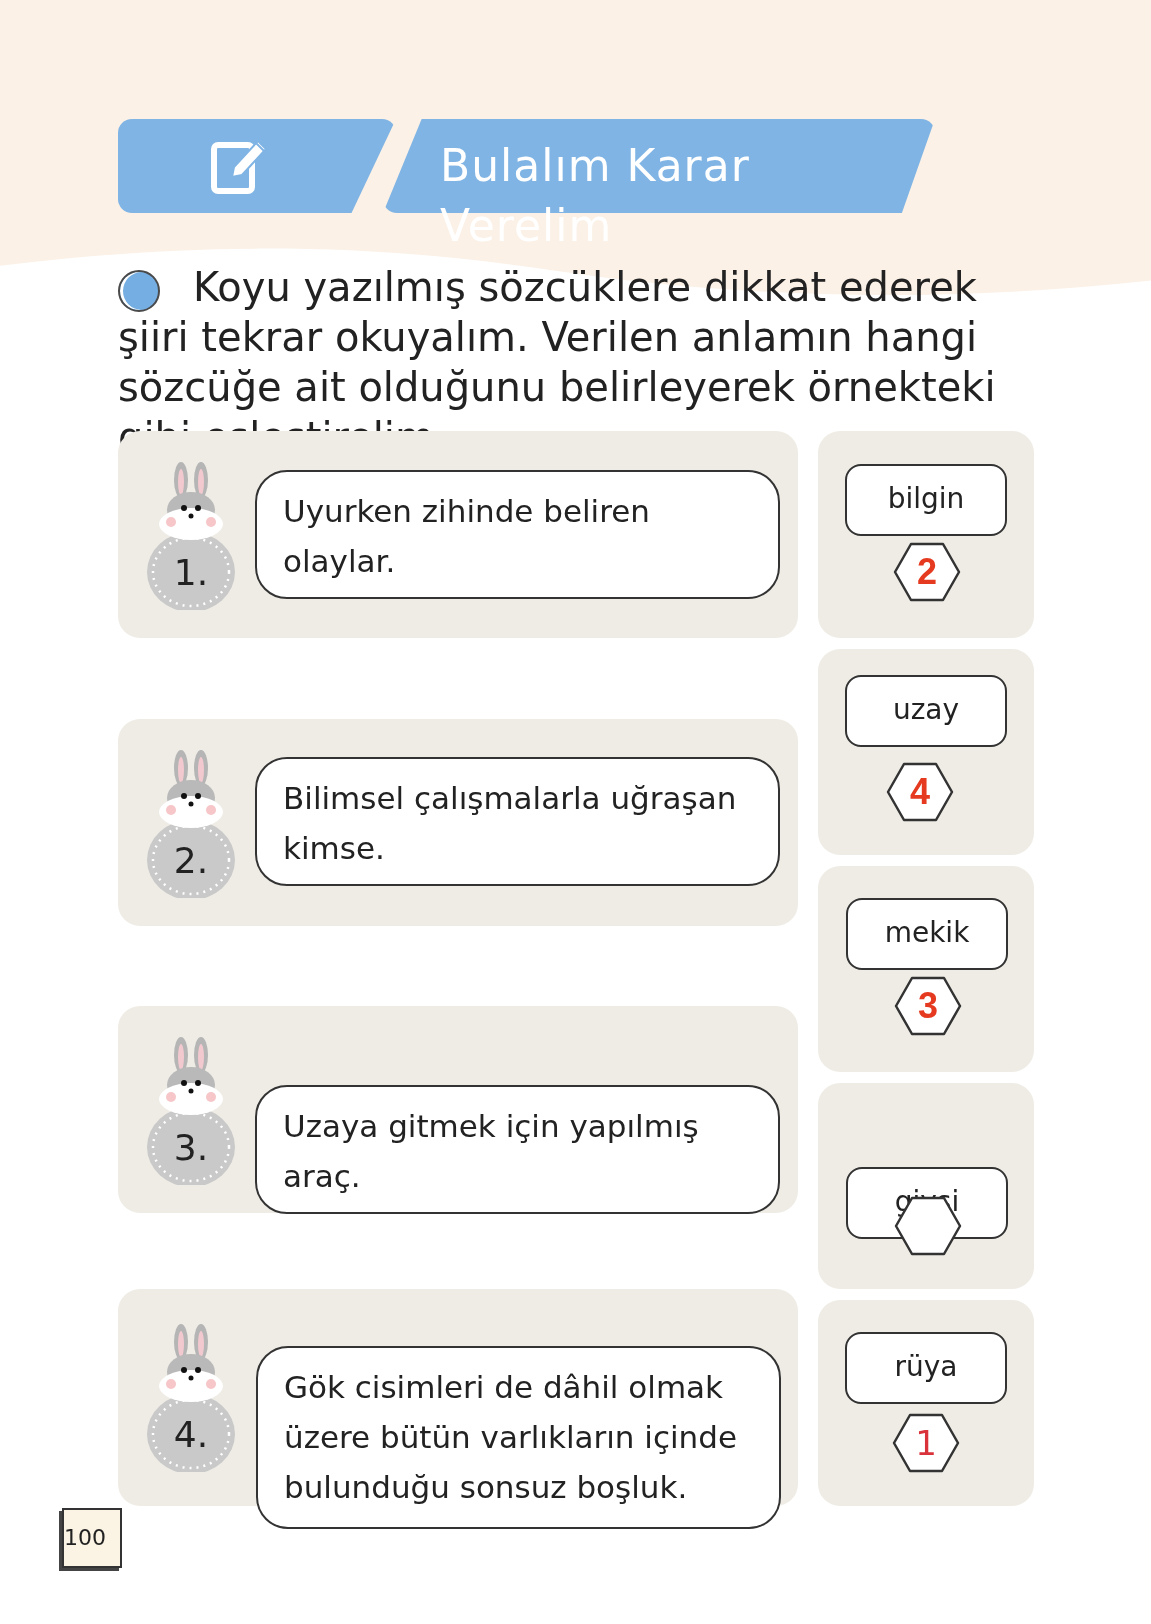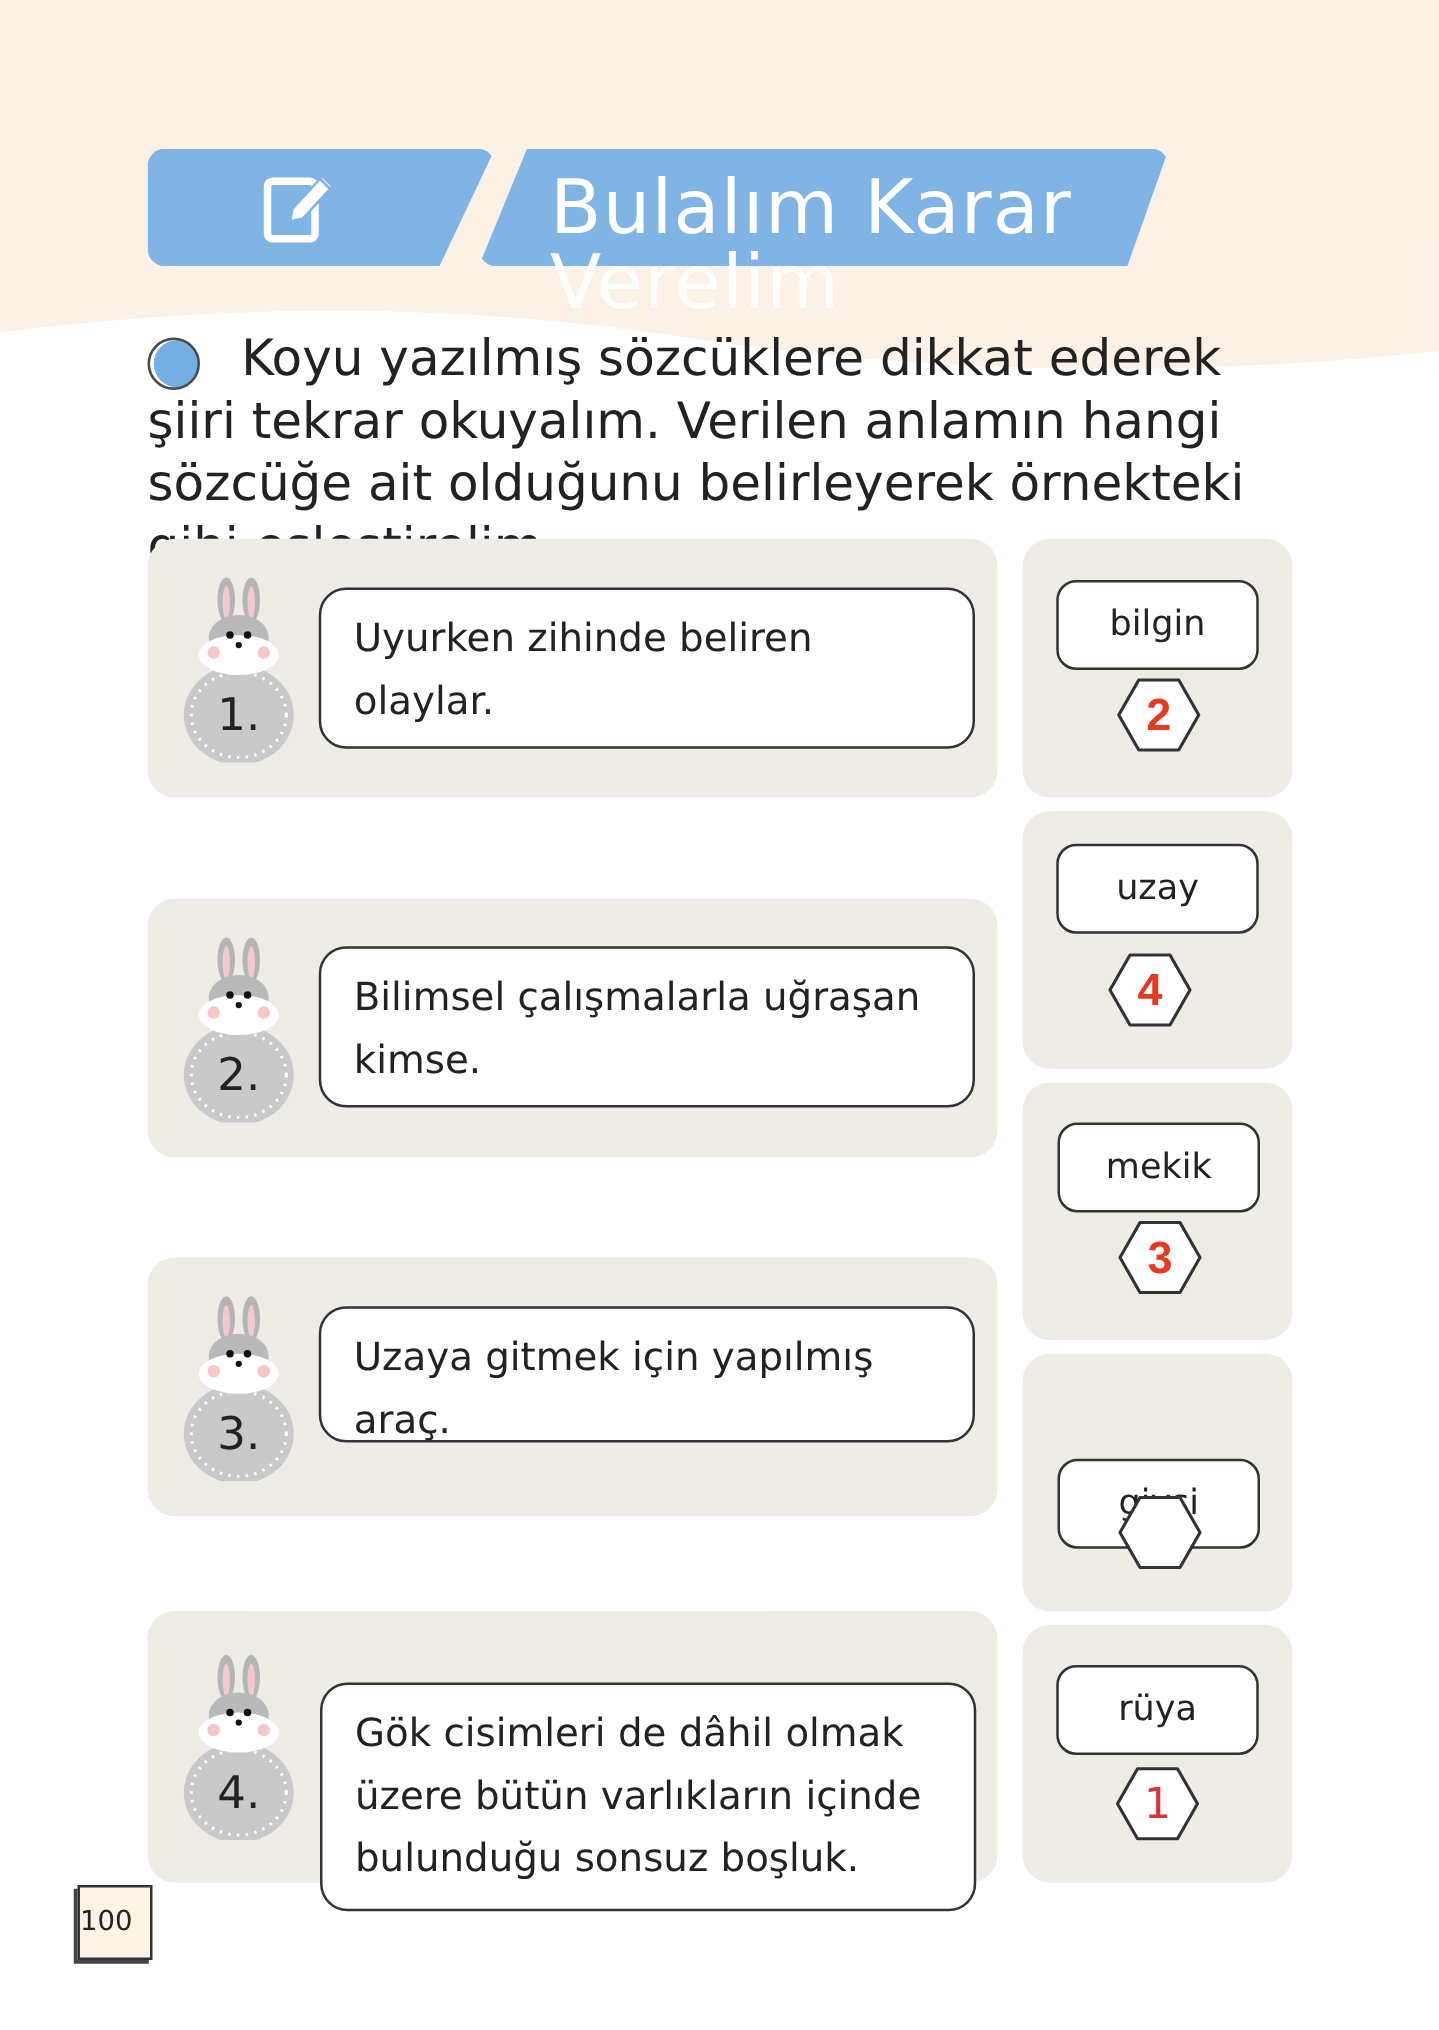--- a/index.html
+++ b/index.html
@@ -24,21 +24,21 @@
   .banner-right {
     position:absolute; left:383px; top:119px; width:552px; height:94px;
     background:#7fb4e4; border-radius:14px;
     clip-path: polygon(7% 0, 100% 0, 94% 100%, 0 100%);
   }
   .banner-icon {
     position:absolute; left:210px; top:135px; width:60px; height:60px;
   }
   .banner-title {
     position:absolute; left:440px; top:136px; width:460px; height:60px;
-    color:#fff; font-size:60px; line-height:60px; letter-spacing:1px;
+    color:#fff; font-size:44px; line-height:60px; letter-spacing:1px;
     font-family:"DejaVu Sans", sans-serif; font-weight:normal;
   }
   .bullet {
     position:absolute; left:118px; top:270px; width:38px; height:38px;
     border-radius:50%; background:#74aee3; border:2px solid #4a4a4a;
     box-shadow: inset 3px 0 0 #fff;
   }
   .instruction {
     position:absolute; left:118px; top:262px; width:920px;
     font-size:40px; line-height:50px; color:#222;
@@ -52,21 +52,21 @@
   }
   .bunny {
     position:absolute; left:145px; width:92px; height:150px;
   }
   .bunny .num {
     position:absolute; left:0; top:76px; width:92px; height:74px;
     text-align:center; line-height:74px; font-size:36px; color:#222;
   }
   .def-box {
     position:absolute; left:255px; width:525px; background:#fff;
-    border:2.5px solid #333; border-radius:22px; box-sizing:border-box;
+    border:2.5px solid #333; border-radius:32px; box-sizing:border-box;
     padding:14px 26px; font-size:31px; line-height:50px; color:#222;
   }
   .word-box {
     position:absolute; width:162px; height:72px; left:845px;
     background:#fff; border:2.5px solid #333; border-radius:16px; box-sizing:border-box;
     font-size:28px; line-height:66px; text-align:center; color:#222;
   }
   .hex {
     position:absolute; left:893px; width:68px; height:60px;
   }
@@ -182,21 +182,21 @@
       <circle cx="53" cy="48" r="3" fill="#111"></circle>
     <circle cx="46" cy="56" r="2.5" fill="#111"></circle>
     <circle cx="26" cy="62" r="5" fill="#f6c6c8"></circle>
       <circle cx="66" cy="62" r="5" fill="#f6c6c8"></circle>
   </svg>
   <div class="num">4.</div>
 </div>
 
 <div class="def-box" style="top:470px;height:129px;">Uyurken zihinde beliren olaylar.</div>
 <div class="def-box" style="top:757px;height:129px;">Bilimsel çalışmalarla uğraşan kimse.</div>
-<div class="def-box" style="top:1045px;height:109px;">Uzaya gitmek için yapılmış araç.</div>
+<div class="def-box" style="top:1085px;height:129px;">Uzaya gitmek için yapılmış araç.</div>
 <div class="def-box" style="top:1305px;height:183px;left:256px;margin-top:41px;">Gök cisimleri de dâhil olmak üzere bütün varlıkların içinde bulunduğu sonsuz boşluk.</div>
 
 <div class="word-box" style="top:464px;">bilgin</div>
 <div class="word-box" style="top:675px;">uzay</div>
 <div class="word-box" style="top:898px;left:846px;">mekik</div>
 <div class="word-box" style="top:1167px;left:846px;">giysi</div>
 <div class="word-box" style="top:1332px;">rüya</div>
 
 <div class="hex" style="top:542px;">
   <svg width="68" height="60" viewBox="0 0 68 60">

